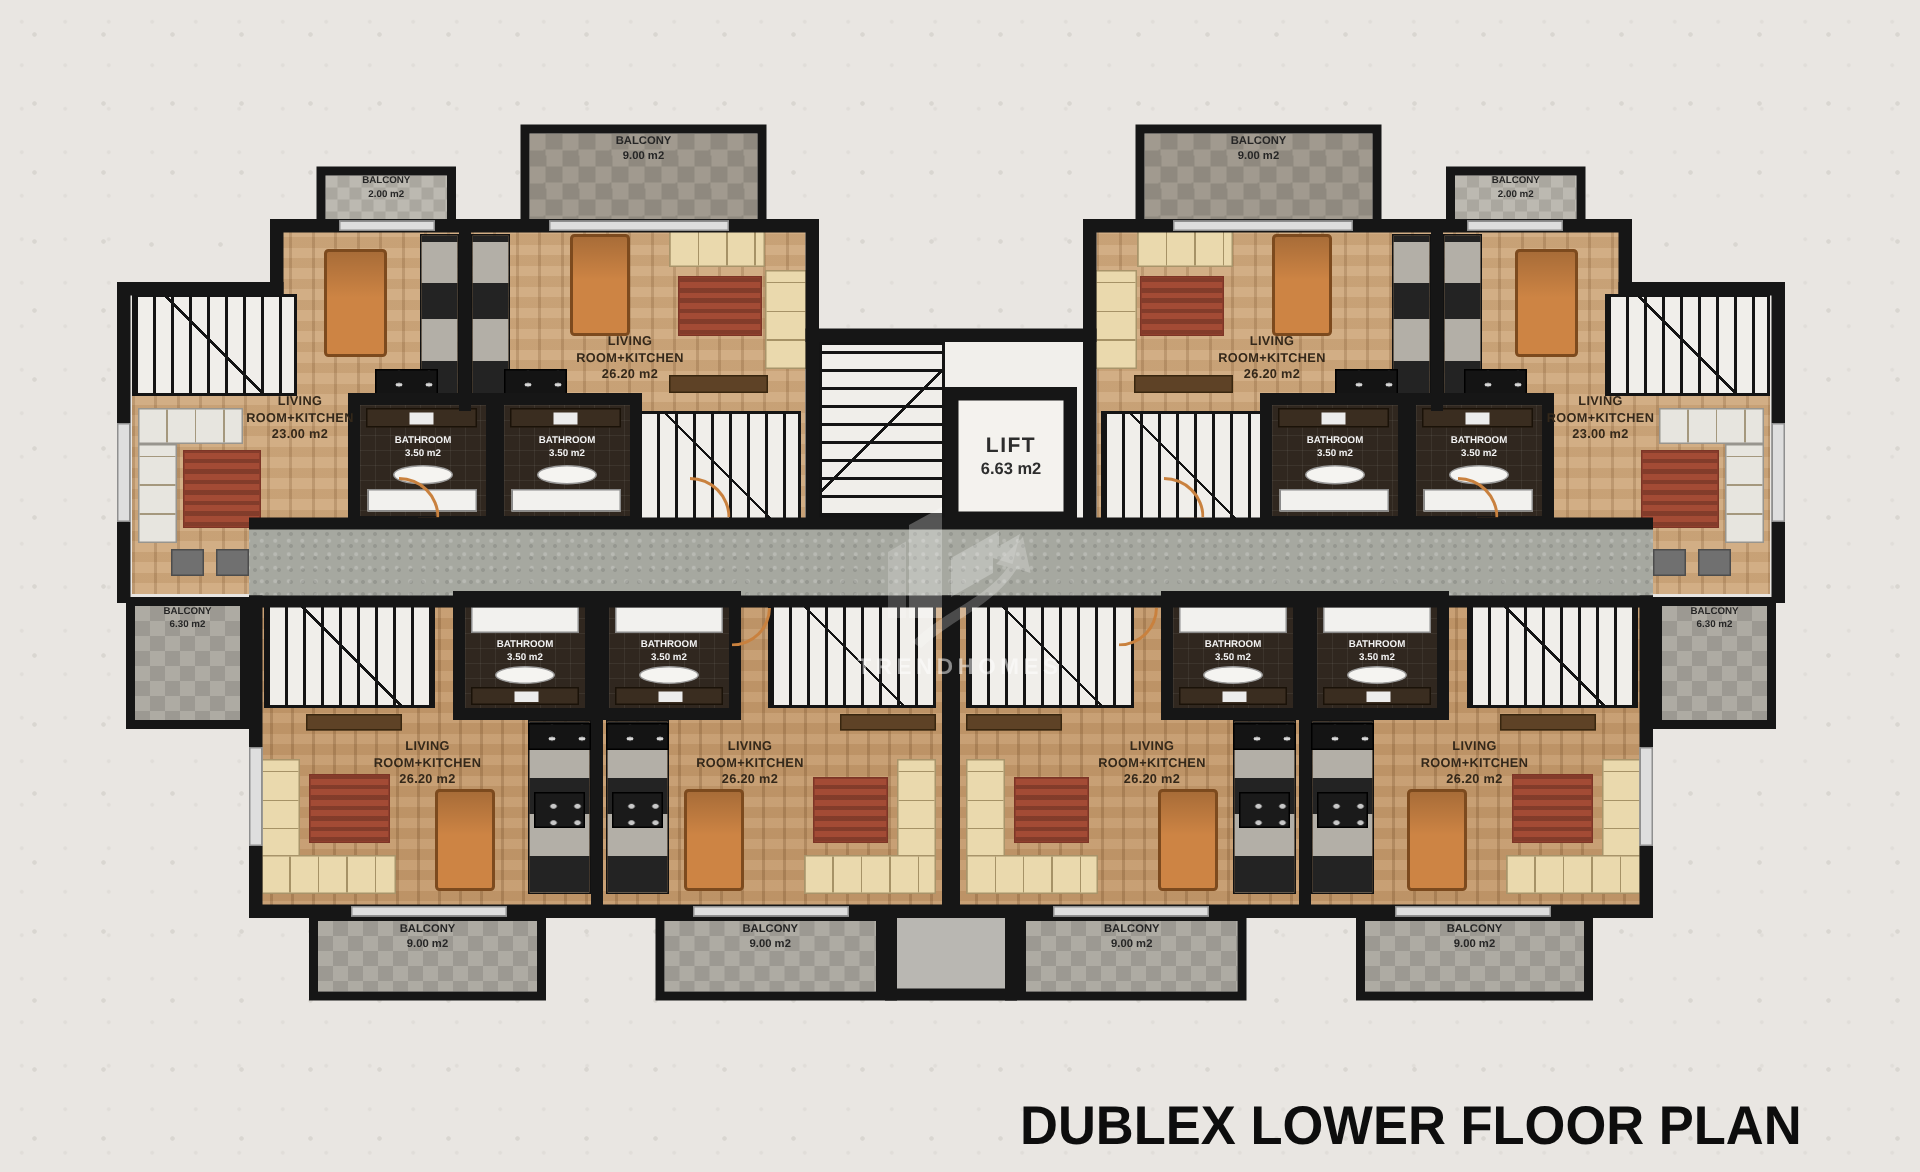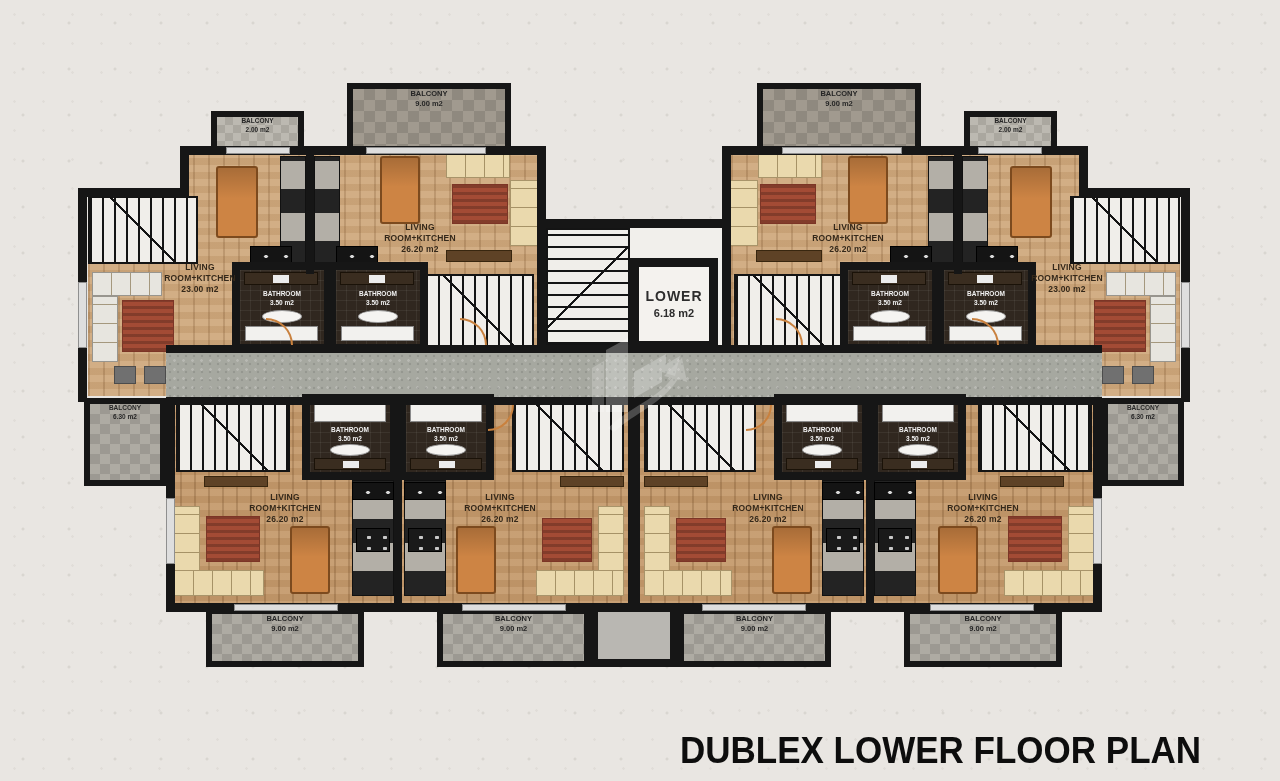--- a/index.html
+++ b/index.html
@@ -325,22 +325,22 @@
         <div>3.50 m2</div>
       </div>
     <div class="abs oval" style="left:20px;top:42px;width:40px;height:12px"></div>
     <div class="abs vanity" style="left:4px;top:56px;width:72px;height:12px">
         <div class="abs vsink" style="left:28px;top:2px;width:16px;height:7px"></div>
       </div>
   </div>
 
   <div class="abs lift" style="left:630px;top:258px;width:88px;height:92px">
     <div class="liftlabel">
-      <div class="big">LOWER</div>
-      <div>6.18 m2</div>
+      <div class="big">LIFT</div>
+      <div>6.63 m2</div>
     </div>
   </div>
 
   <div class="abs wall" style="left:180px;top:146px;width:360px;height:9px"></div>
   <div class="abs wall" style="left:728px;top:146px;width:360px;height:9px"></div>
   <div class="abs wall" style="left:180px;top:146px;width:9px;height:51px"></div>
   <div class="abs wall" style="left:1079px;top:146px;width:9px;height:51px"></div>
   <div class="abs wall" style="left:78px;top:188px;width:111px;height:9px"></div>
   <div class="abs wall" style="left:1079px;top:188px;width:111px;height:9px"></div>
   <div class="abs wall" style="left:78px;top:188px;width:9px;height:214px"></div>
@@ -423,16 +423,17 @@
   <div class="abs" style="left:572px;top:316px;width:140px;height:118px;opacity:.45">
     <svg width="140" height="118" viewBox="0 0 140 118">
       <g fill="#ffffff">
         <polygon points="34,96 34,34 56,22 56,96" opacity=".6"></polygon>
         <polygon points="20,96 20,52 32,45 32,96" opacity=".45"></polygon>
         <path d="M62,56 L94,38 L94,48 L108,40 L103,60 L90,56 L90,66 L62,82 Z" opacity=".55"></path>
         <path d="M36,112 C62,88 84,84 100,62 L92,60 L110,42 L115,66 L106,63 C90,88 64,96 42,116 Z" opacity=".5"></path>
       </g>
     </svg>
   </div>
+  <div class="abs wm-text" style="left:520px;top:436px;width:240px">TRENDHOMES</div>
 
   <div class="abs title" style="left:680px;top:731px;width:512px;text-align:right">DUBLEX LOWER FLOOR PLAN</div>
 
 </div>
 
 </body></html>

